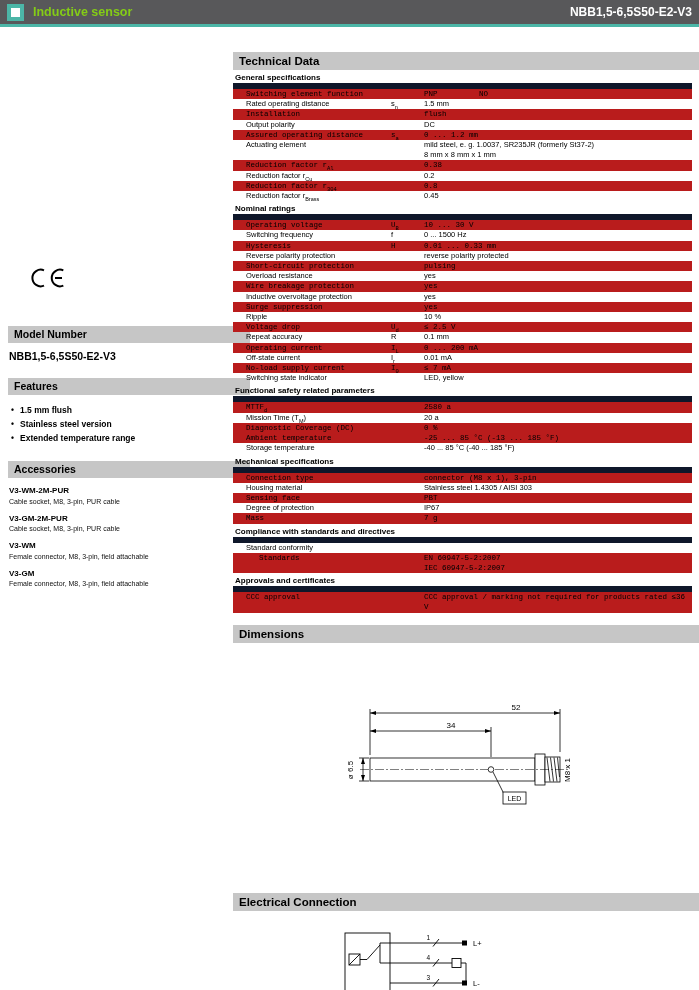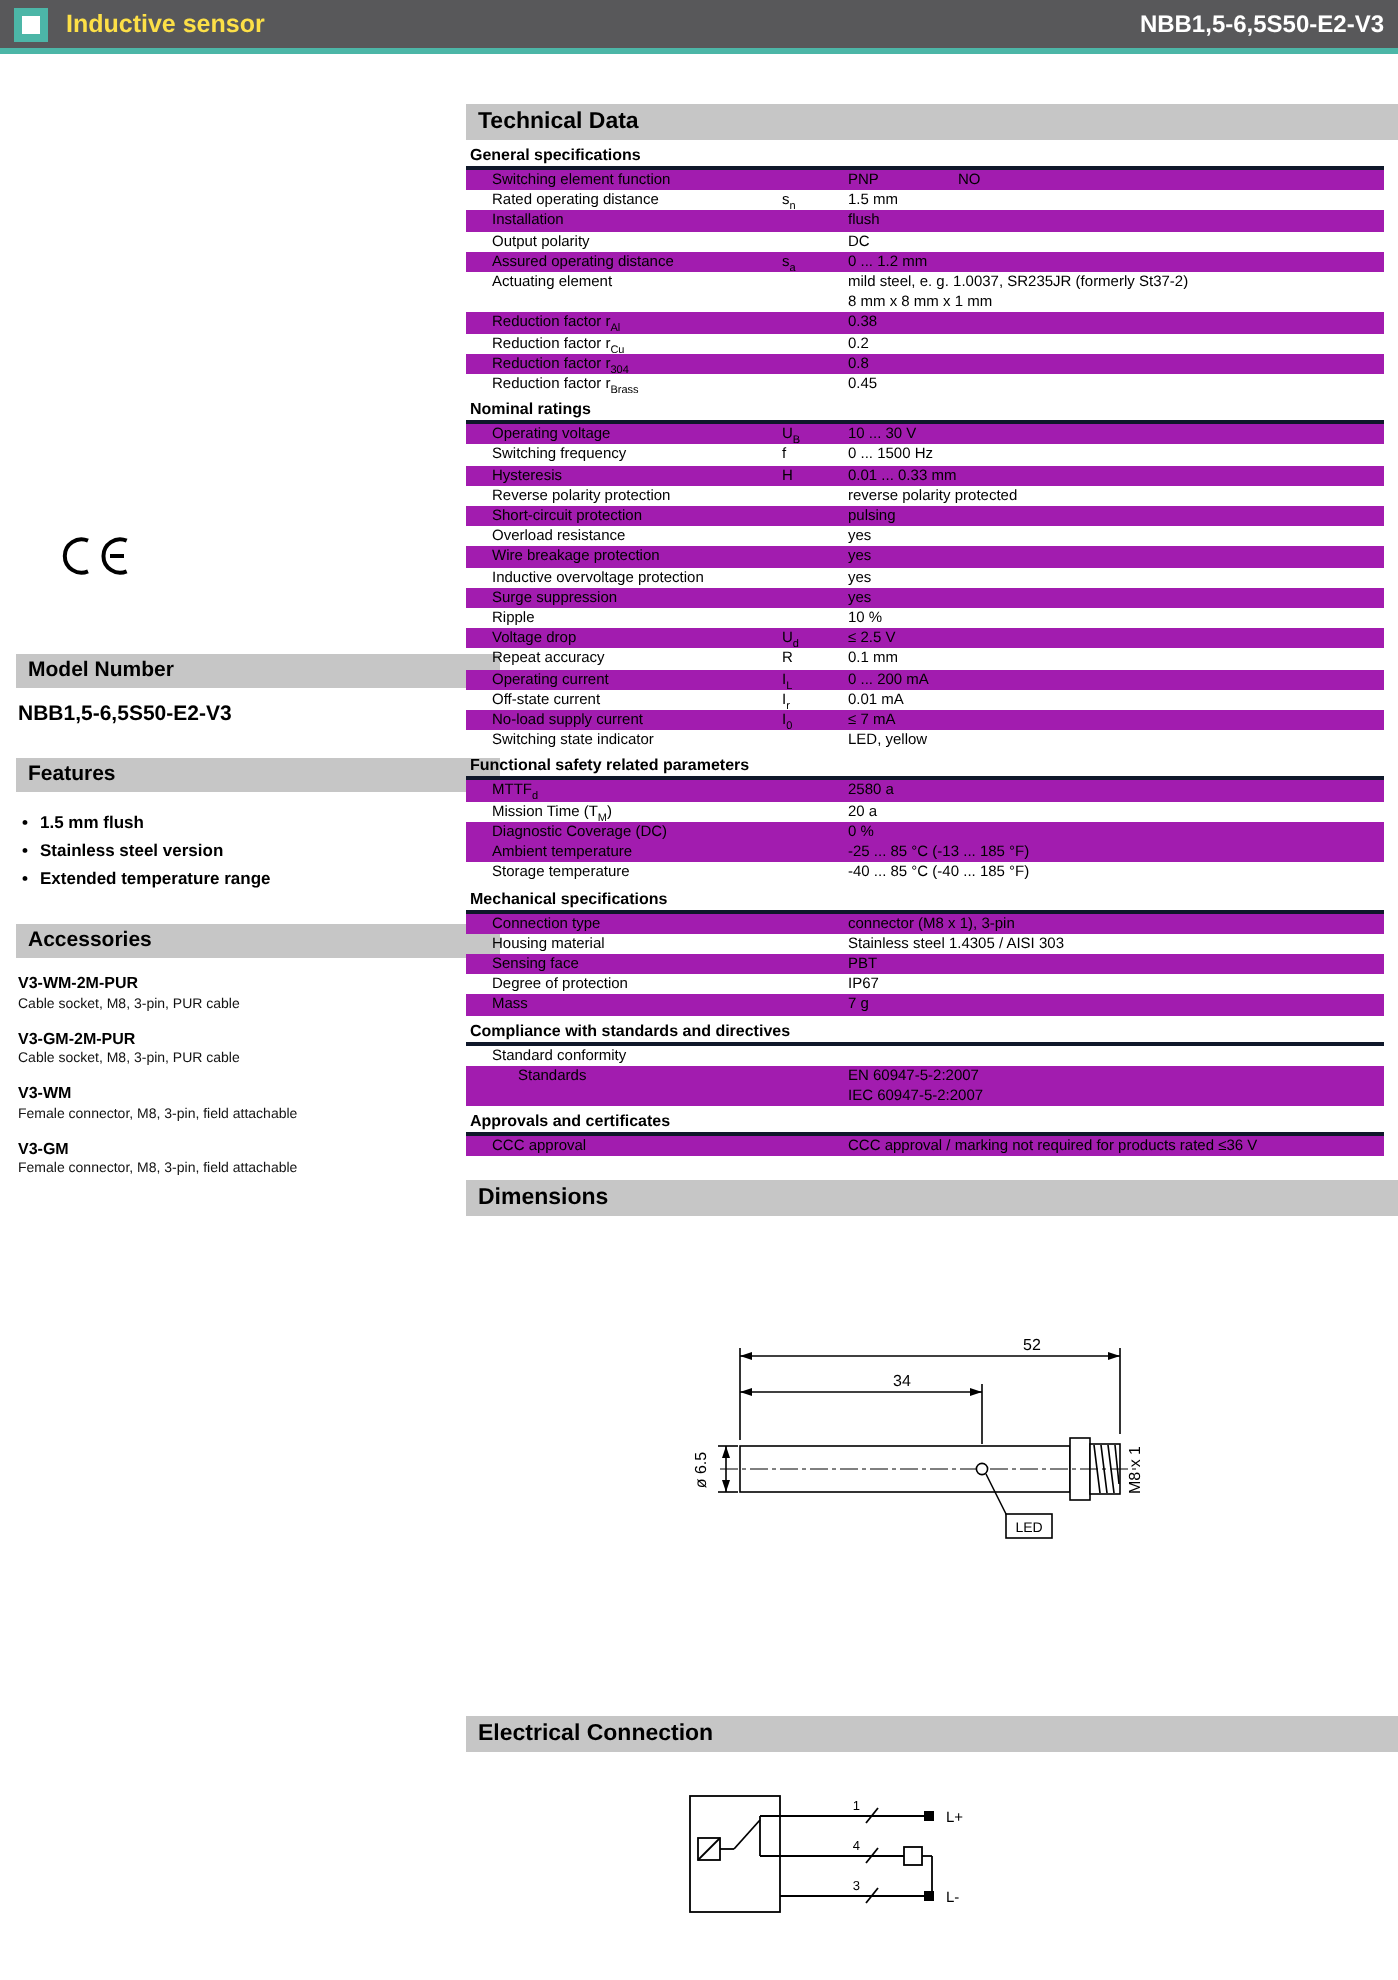--- a/index.html
+++ b/index.html
@@ -4,21 +4,21 @@
 <style>
   * { margin:0; padding:0; box-sizing:border-box; }
   html,body { width:699px; height:990px; background:#fff; overflow:hidden;
               font-family:"Liberation Sans", sans-serif; color:#000; }
 
   
   .topbar { height:24px; background:#58585a; display:flex; align-items:center;
             padding:0 7px; gap:9px; }
   .logo { width:17px; height:17px; background:#4cb6a7; position:relative; flex:none; }
   .logo-inner { position:absolute; left:4px; top:4px; width:9px; height:9px; background:#fff; }
-  .tb-title { color:#fde047; font-weight:bold; font-size:12.5px; }
+  .tb-title { color:#84cc16; font-weight:bold; font-size:12.5px; }
   .tb-product { margin-left:auto; color:#fff; font-weight:bold; font-size:12px; }
   .accent { height:3px; background:#4cb6a7; }
 
   .content { display:flex; padding-top:25px; }
 
   
   .left { width:233px; padding-left:8px; flex:none; }
   .ce-wrap { margin:213px 0 0 20px; }
   .bar { background:#c6c6c6; font-weight:bold; font-size:10.5px; padding:3px 6px;
          height:17px; width:242px; line-height:11px; }
@@ -33,24 +33,24 @@
   .acc-desc { font-size:7px; line-height:9px; margin-top:1.5px; color:#111; }
 
   
   .main { width:459px; flex:none; }
   .bar.big { width:527px; font-size:11.5px; height:18px; padding:3px 6px; line-height:12px; }
   .mt { margin-top:12px; }
 
   
   #tech-table { margin-top:2px; }
   .sec-h { font-weight:bold; font-size:8px; line-height:9px; padding:1px 0 1px 2px;
-           margin-top:2px; border-bottom:2px solid #0f172a; }
+           margin-top:2px; border-bottom:6px solid #0f172a; }
   .t-row { display:flex; min-height:10.2px; font-size:7.5px; line-height:10.2px;
            align-items:flex-start; }
-  .t-row.shade { background:#a21caf; }
+  .t-row.shade { background:#b91c1c;font-family:Liberation Mono, monospace; }
   .t-label { width:158px; padding-left:13px; flex:none; }
   .t-label.ind { padding-left:26px; }
   .t-sym { width:33px; flex:none; }
   .t-val { flex:1; }
   .t-val div { line-height:10.2px; }
   sub { font-size:5.5px; line-height:0; }
   .v1 { display:inline-block; width:55px; }
 
   .dims { height:250px;text-align:center; }
   .elec { height:96px; }

